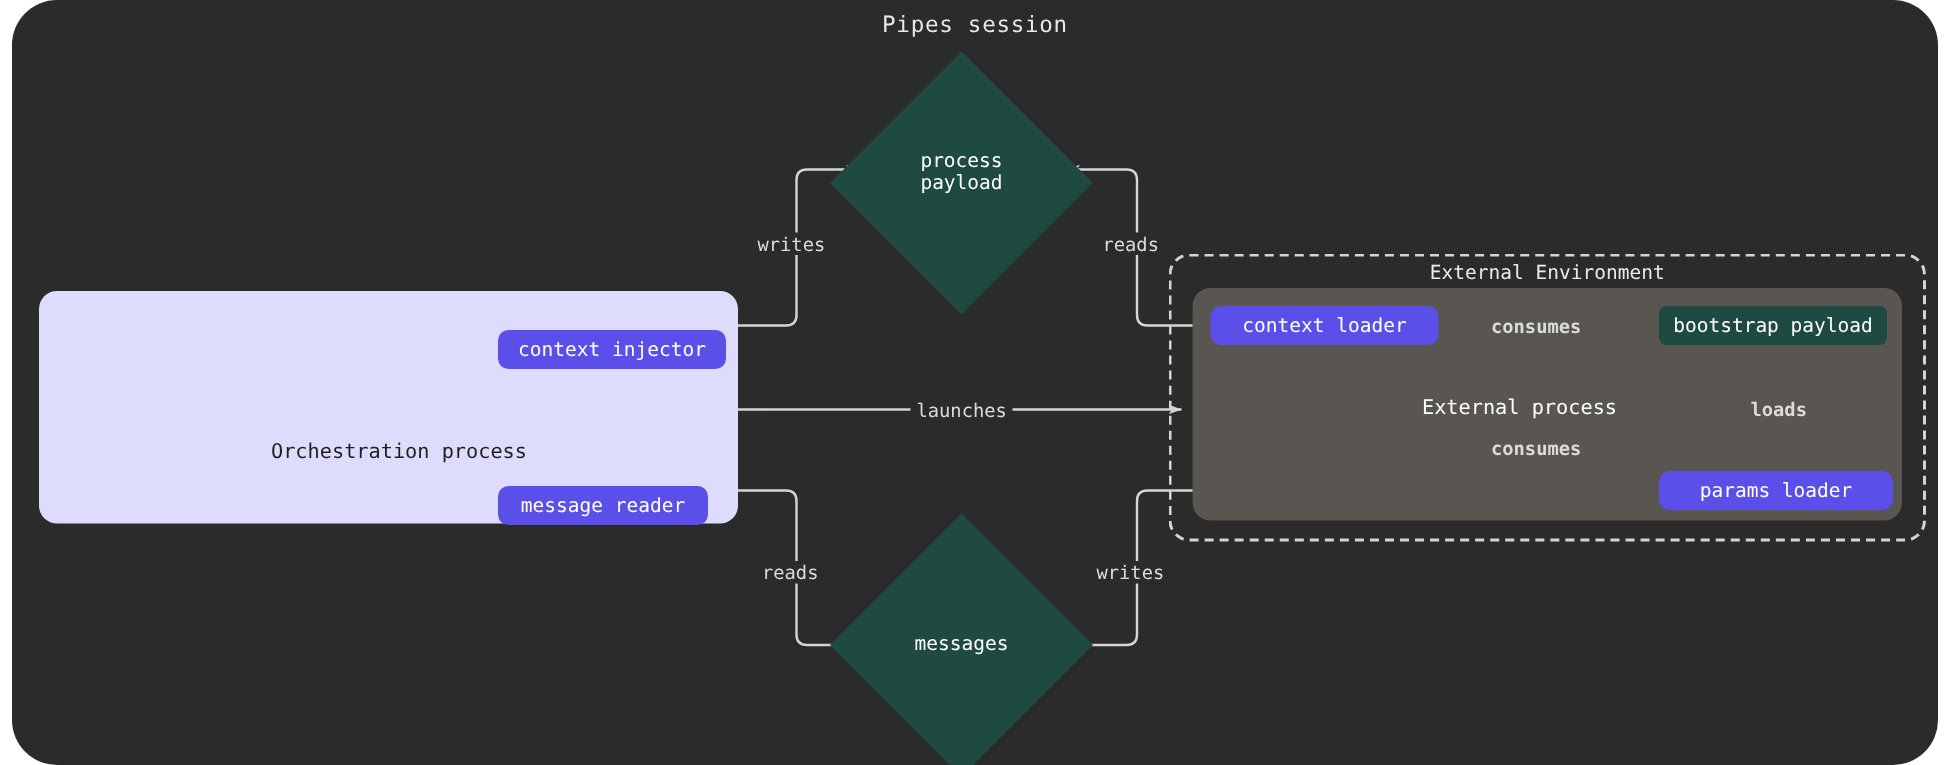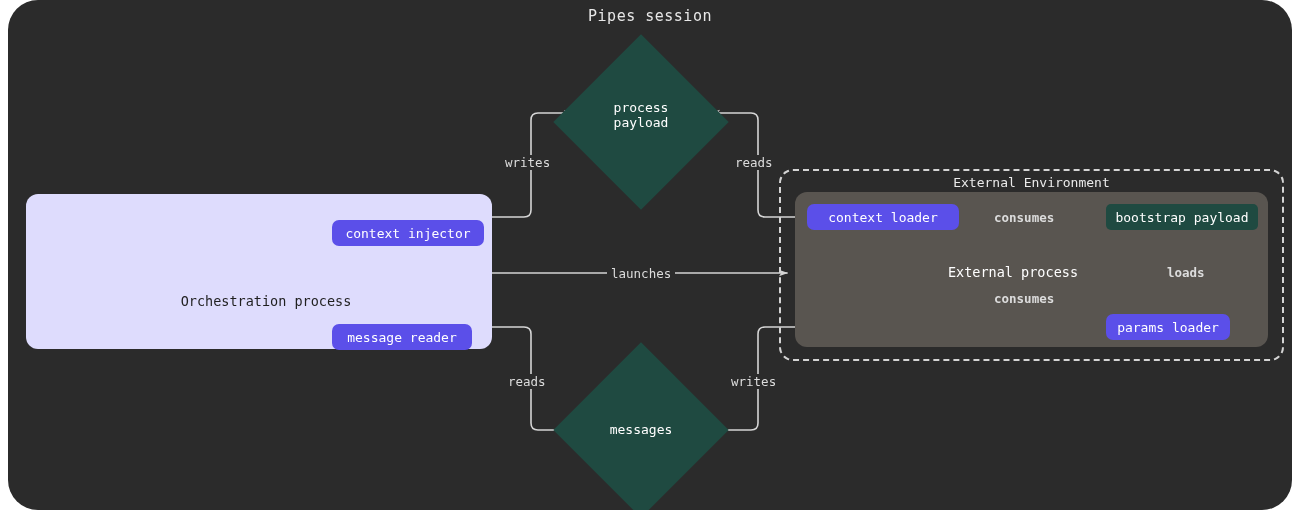--- a/index.html
+++ b/index.html
@@ -115,21 +115,21 @@
     background: #5b4fe9;
     color: #ffffff;
     border-radius: 7px;
     font-size: 13px;
     height: 26px;
   }
   .n-context-injector { left: 332px; top: 220px; width: 152px; }
   .n-message-reader   { left: 332px; top: 324px; width: 140px; }
   .n-context-loader   { left: 807px; top: 204px; width: 152px; }
   .n-message-writer   { left: 807px; top: 314px; width: 152px; }
-  .n-params-loader    { left: 1106px; top: 314px; width: 124px; }
+  .n-params-loader    { left: 1106px; top: 314px; width: 156px; }
   
   .teal-box {
     background: #1f4a41;
     color: #ffffff;
     border-radius: 5px;
     font-size: 13px;
     height: 26px;
   }
   .n-bootstrap-payload { left: 1106px; top: 204px; width: 152px; }
   

